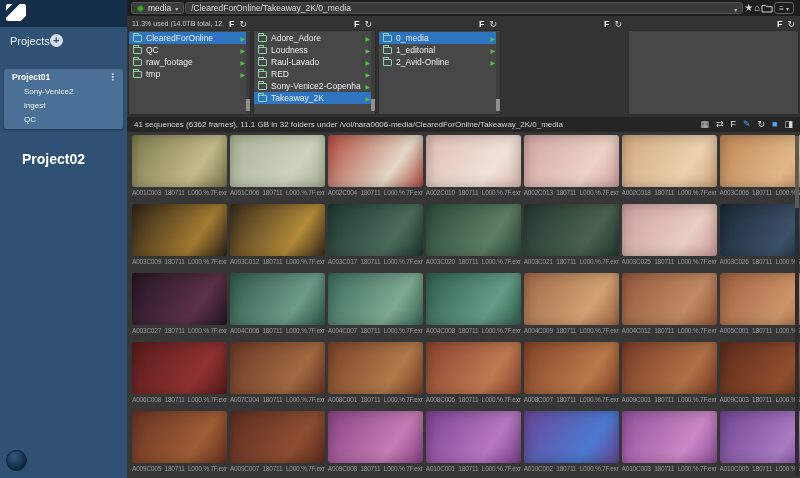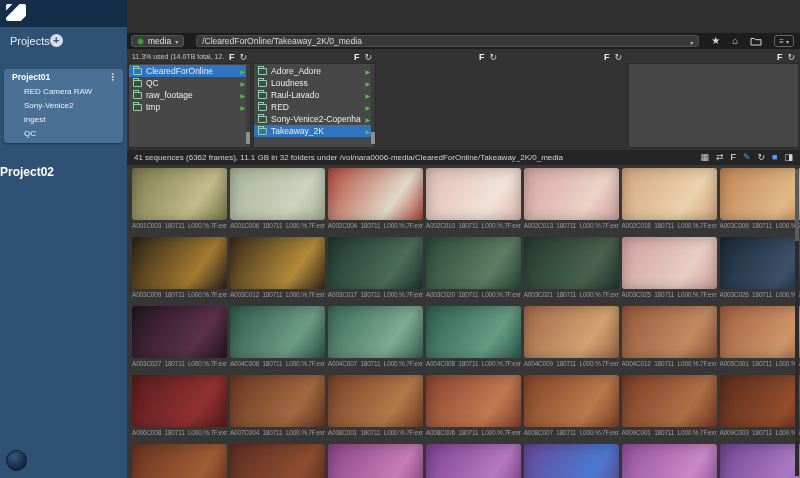--- a/index.html
+++ b/index.html
@@ -9,28 +9,28 @@
 
   
   .sidebar { width:127px; flex:none; background:#2f5173; position:relative; }
   .side-top { height:27px; background:#142e49; padding:4px 0 0 6px; }
   .projects-row { display:flex; align-items:center; padding:7px 8px 6px 10px; color:#e9eef3; font-size:11px; }
   .plus-btn { width:13px; height:13px; border-radius:50%; background:#d7dee6; color:#2f5173; font-size:11px; line-height:12px; text-align:center; font-weight:bold; cursor:pointer; }
   .project-card { margin:16px 4px; background:#4a7095; border-radius:3px; padding-bottom:3px; box-shadow:0 1px 2px rgba(0,0,0,.35); }
   .project-title { display:flex; justify-content:space-between; align-items:center; padding:3px 6px 2px 8px; color:#ffffff; font-size:8.5px; font-weight:bold; }
   .kebab { color:#dfe7ee; font-size:9px; line-height:8px; }
   .project-item { padding:2.5px 6px 2.5px 20px; color:#eef3f7; font-size:8px; }
-  .project-plain { padding:6px 0; color:#ffffff; font-size:12px; font-weight:bold; }
+  .project-plain { padding:6px 22px; color:#ffffff; font-size:14px; font-weight:bold; }
   .help-circle { position:absolute; left:6px; bottom:7px; width:21px; height:21px; border-radius:50%;
                  background:radial-gradient(circle at 38% 30%, #35597e, #10263e 72%); border:1px solid #0c1e31; }
 
   
   main { flex:1; min-width:0; display:flex; flex-direction:column; }
 
-  .topbar { height:16px; background:#1d1d1d; display:flex; align-items:center; gap:12px; padding:0 6px 0 4px;margin-top:33px; }
+  .topbar { height:16px; background:#1d1d1d; display:flex; align-items:center; gap:1px; padding:0 6px 0 4px; }
   .vol-btn { display:flex; align-items:center; gap:4px; background:#3c3c3c; border:1px solid #565656; border-radius:3px; height:12px; padding:0 5px; color:#e3e3e3; font-size:8.5px; }
   .green-dot { width:7px; height:7px; border-radius:50%; background:#3fa32e; border:1px solid #2a7020; }
   .caret { font-size:6px; color:#bdbdbd; }
   .path-box { flex:1; display:flex; align-items:flex-end; justify-content:space-between; background:#3a3a3a; border:1px solid #505050; border-radius:3px; height:12px; padding:0 5px; color:#dcdcdc; font-size:8.5px; white-space:nowrap; overflow:hidden; }
   .tb-icon { color:#d5d5d5; font-size:10px; line-height:10px; }
   .view-btn { display:flex; align-items:center; gap:2px; border:1px solid #666; border-radius:3px; height:12px; padding:0 4px; color:#c9c9c9; font-size:8px; }
 
   
   .cols { height:101px; background:#333333; display:flex; gap:2px; padding:1px 1px 2px 1px; }
   .col { position:relative; width:123px; flex:none; display:flex; flex-direction:column; min-width:0; }
@@ -79,21 +79,20 @@
     <div class="projects-row">
       <span>Projects</span>
       <span class="plus-btn">+</span>
     </div>
     <div id="projects-list">
         <div class="project-card">
           <div class="project-title">
             <span>Project01</span>
             <span class="kebab">⋮</span>
           </div>
-          <div class="project-item">RED Camera RAW</div>
           <div class="project-item">Sony-Venice2</div>
           <div class="project-item">ingest</div>
           <div class="project-item">QC</div>
         </div>
         <div class="project-plain">Project02</div>
       </div>
     <div class="help-circle"></div>
   </aside>
 
   <main>
@@ -192,20 +191,40 @@
             <div class="col-scroll">
               <div class="col-thumb"></div>
             </div>
           </div>
         </div>
         <div class="col">
           <div class="col-header">
             <span class="col-usage"></span>
             <span class="col-F">F</span>
             <span class="col-refresh">↻</span>
+          </div>
+          <div class="col-body">
+            <div class="row-item selected">
+              <span class="folder-ic"></span>
+              <span class="row-label">0_media</span>
+              <span class="chev">▶</span>
+            </div>
+            <div class="row-item">
+              <span class="folder-ic"></span>
+              <span class="row-label">1_editorial</span>
+              <span class="chev">▶</span>
+            </div>
+            <div class="row-item">
+              <span class="folder-ic"></span>
+              <span class="row-label">2_Avid-Online</span>
+              <span class="chev">▶</span>
+            </div>
+            <div class="col-scroll">
+              <div class="col-thumb"></div>
+            </div>
           </div>
         </div>
         <div class="col">
           <div class="col-header">
             <span class="col-usage"></span>
             <span class="col-F">F</span>
             <span class="col-refresh">↻</span>
           </div>
         </div>
         <div class="col flexcol">

